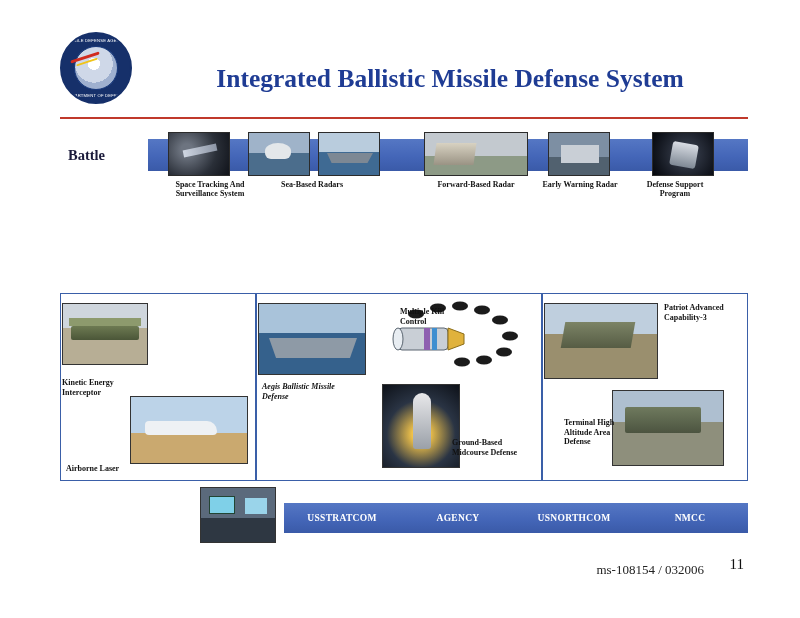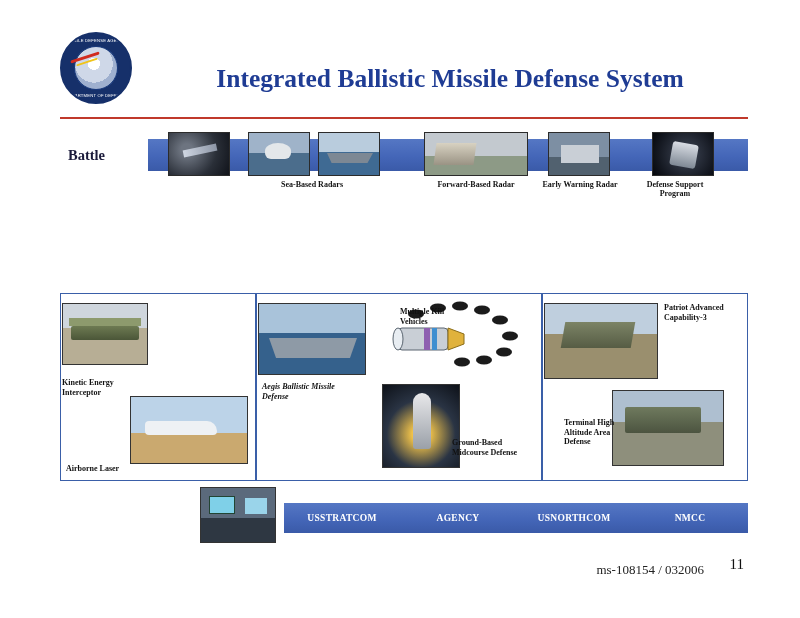--- a/index.html
+++ b/index.html
@@ -329,20 +329,21 @@
   <div class="sensors-label">Battle</div>
   <div class="sensor-band"></div>
 
   <div class="sensor-photo ph-space" style="left:168px;"></div>
   <div class="sensor-photo ph-seabased" style="left:248px;"></div>
   <div class="sensor-photo ph-ship" style="left:318px;"></div>
   <div class="sensor-photo ph-fbradar" style="left:424px; width:104px;"></div>
   <div class="sensor-photo ph-ewradar" style="left:548px;"></div>
   <div class="sensor-photo ph-dsp" style="left:652px;"></div>
 
+  <div class="sensor-cap" style="left:155px;">Space Tracking And Surveillance System</div>
   <div class="sensor-cap" style="left:272px; width:80px;">Sea-Based Radars</div>
   <div class="sensor-cap" style="left:424px; width:104px;">Forward-Based Radar</div>
   <div class="sensor-cap" style="left:540px; width:80px;">Early Warning Radar</div>
   <div class="sensor-cap" style="left:632px; width:86px;">Defense Support Program</div>
 
 
   <div class="seg-box boost"></div>
   <div class="photo ph-kei" style="left:62px; top:303px; width:86px; height:62px;"></div>
   <div class="cap" style="left:62px; top:378px; width:90px;">Kinetic Energy Interceptor</div>
   <div class="photo ph-abl" style="left:130px; top:396px; width:118px; height:68px;"></div>
@@ -365,21 +366,21 @@
       <ellipse cx="82" cy="62" rx="8" ry="4.6"></ellipse>
     </g>
     <g>
       <rect x="18" y="28" width="50" height="22" rx="4" fill="#c9cfd6" stroke="#5a6570" stroke-width="1"></rect>
       <rect x="44" y="28" width="6" height="22" fill="#8e5fb0"></rect>
       <rect x="52" y="28" width="5" height="22" fill="#3f8fd0"></rect>
       <ellipse cx="18" cy="39" rx="5" ry="11" fill="#e8edf2" stroke="#5a6570" stroke-width="1"></ellipse>
       <polygon points="68,28 84,34 84,44 68,50" fill="#e0b23c" stroke="#8a6c18" stroke-width="1"></polygon>
     </g>
   </svg>
-  <div class="cap" style="left:400px; top:307px; width:70px;">Multiple Kill Vehicles</div>
+  <div class="cap" style="left:400px; top:307px; width:70px;">Multiple Kill Control</div>
 
   <div class="photo ph-gmd" style="left:382px; top:384px; width:78px; height:84px;"></div>
   <div class="cap" style="left:452px; top:438px; width:82px;">Ground-Based Midcourse Defense</div>
 
   <div class="seg-box term"></div>
   <div class="photo ph-patriot" style="left:544px; top:303px; width:114px; height:76px;"></div>
   <div class="cap" style="left:664px; top:303px; width:78px;">Patriot Advanced Capability-3</div>
   <div class="photo ph-thaad" style="left:612px; top:390px; width:112px; height:76px;"></div>
   <div class="cap" style="left:564px; top:418px; width:62px;">Terminal High Altitude Area Defense</div>
 

